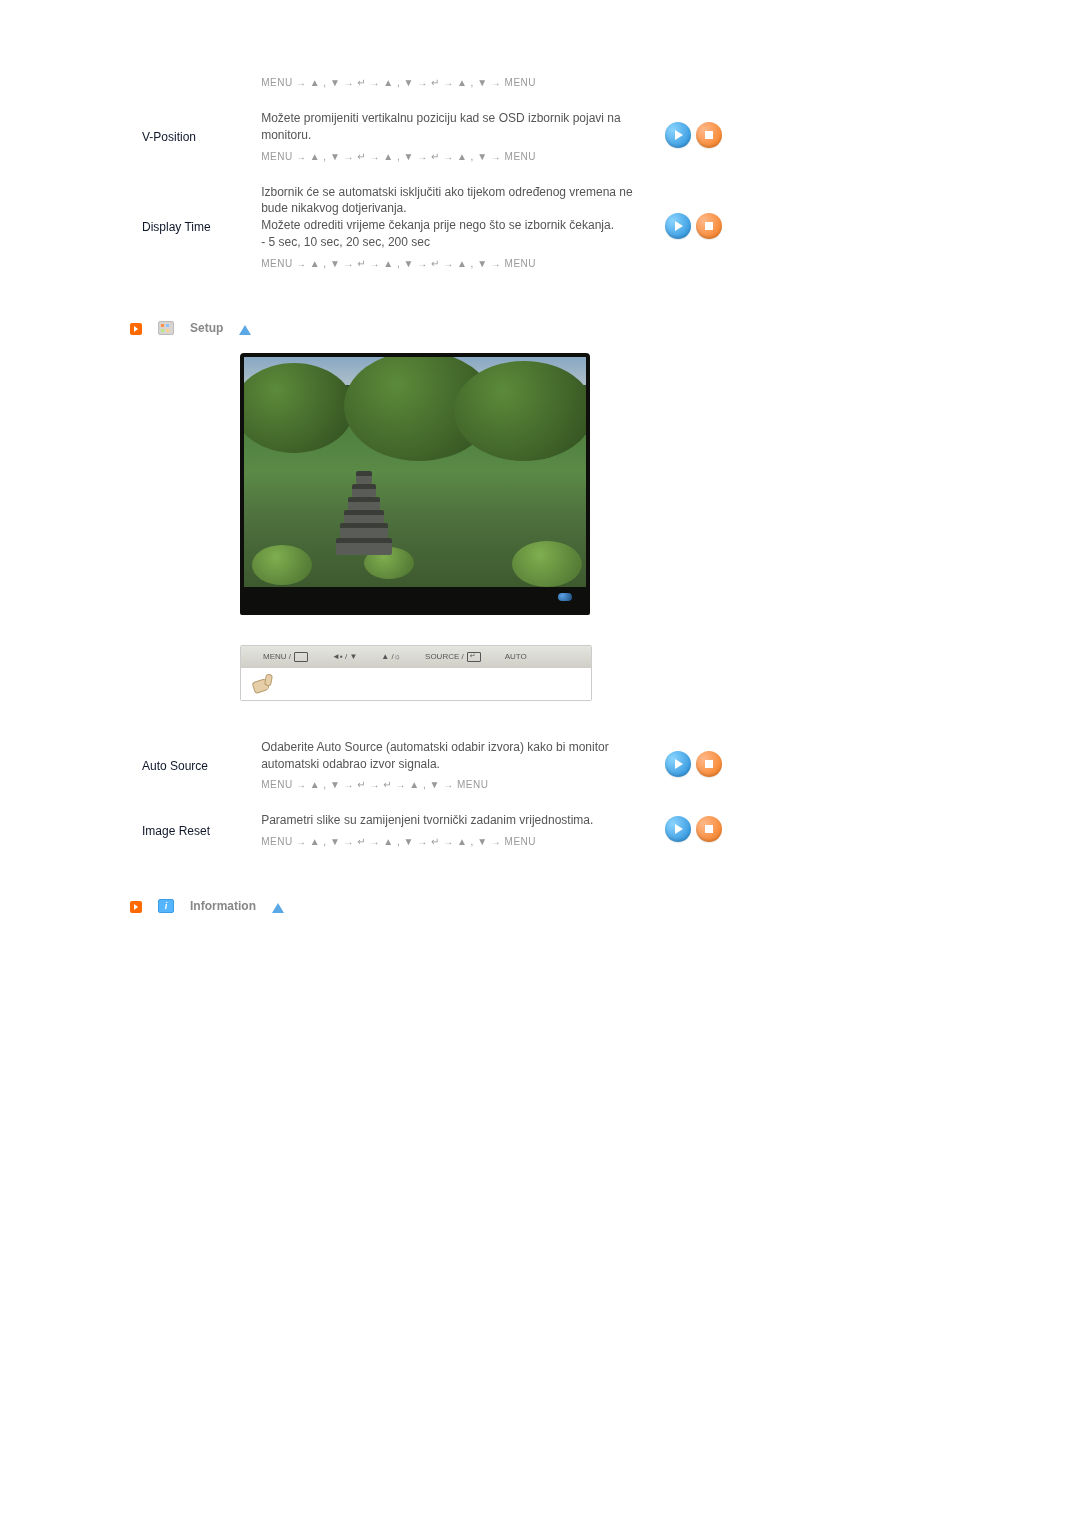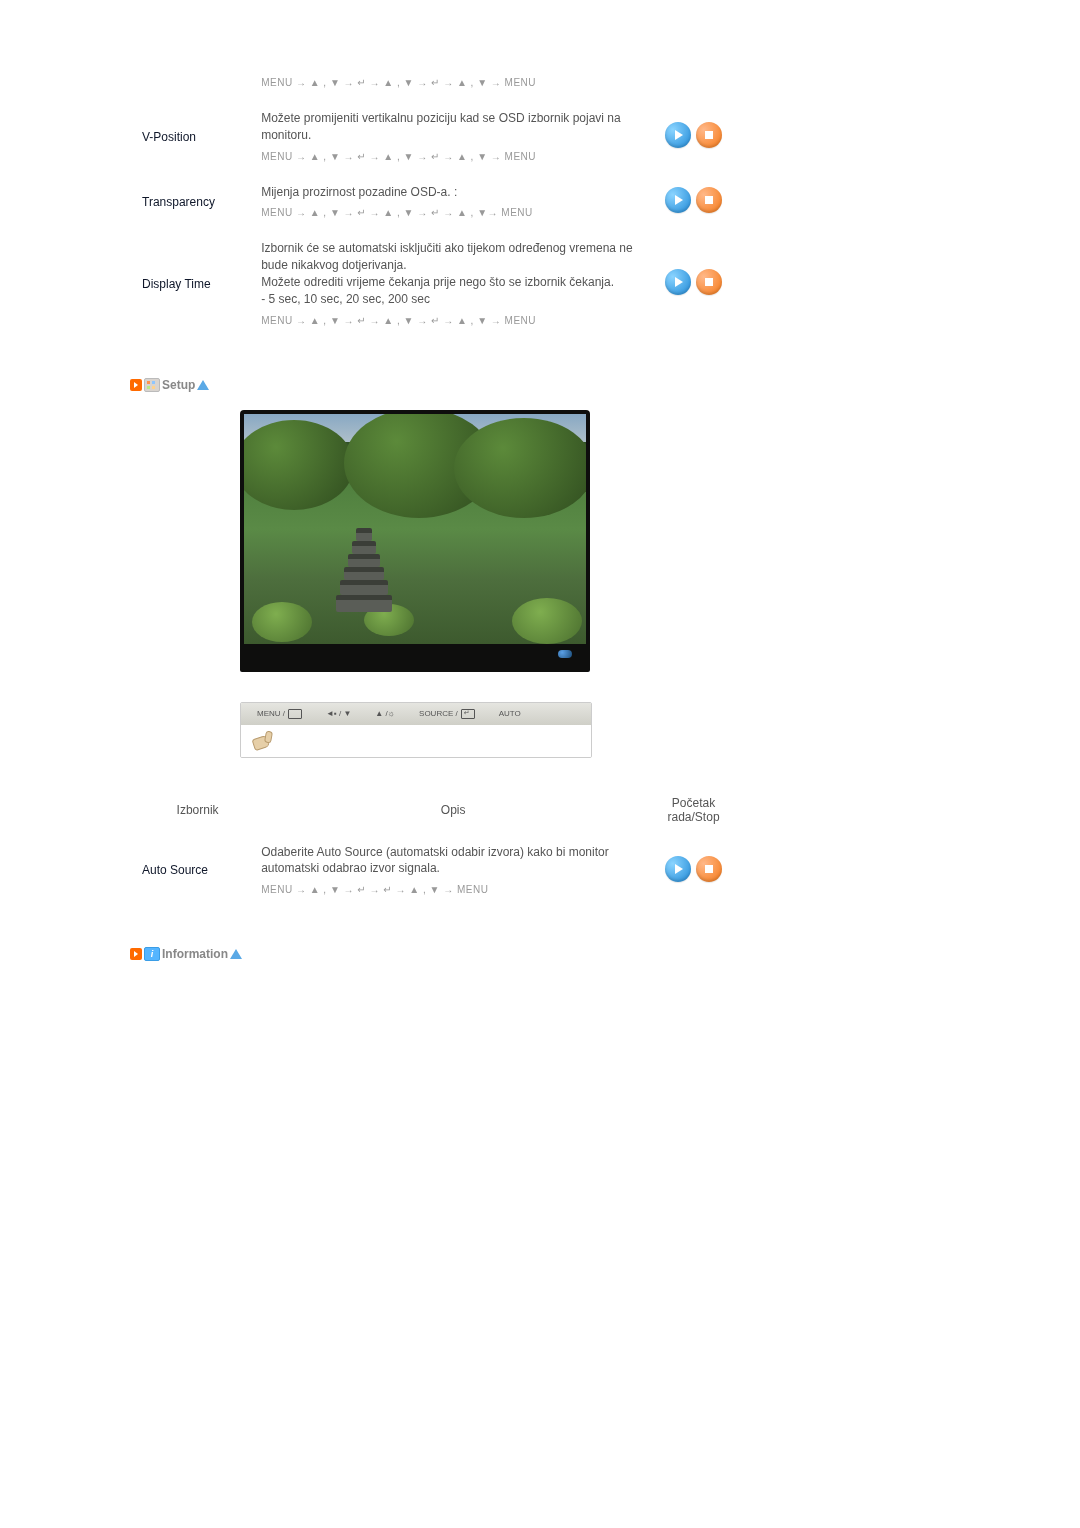--- a/index.html
+++ b/index.html
@@ -40,22 +40,22 @@
   }
   .nav-line {
     font-size: 10px;
     color: #999;
     margin-top: 6px;
     letter-spacing: 0.5px;
   }
   .section-header {
     margin: 40px 0 18px 0;
     display: flex;
-    align-items: center;
-    gap: 2px;
+    align-items: flex-end;
+    gap: 16px;
     font-weight: bold;
     color: #888;
   }
   .section-header .title {
     color: #888;
     font-size: 12px;
   }
   .icon {
     display: inline-block;
     vertical-align: middle;
@@ -212,21 +212,21 @@
     border-radius: 2px;
     overflow: hidden;
   }
   .bb-top {
     background: linear-gradient(#e5e5e0, #cfcfc7);
     height: 22px;
     display: flex;
     align-items: center;
     font-size: 8px;
     color: #555;
-    padding: 0 16px;
+    padding: 0 22px;
     gap: 24px;
   }
   .bb-top .grp { display:flex; align-items:center; gap:3px; }
   .box-icon {
     display:inline-block; width:12px; height:8px; border:1px solid #555; border-radius:1px;
   }
   .enter-icon {
     display:inline-block; width:12px; height:8px; border:1px solid #555; border-radius:1px; position:relative;
   }
   .enter-icon::after { content:'↵'; position:absolute; font-size:7px; left:2px; top:-1px; }
@@ -273,31 +273,20 @@
       <td class="desc">
         <div>Možete promijeniti vertikalnu poziciju kad se OSD izbornik pojavi na monitoru.</div>
         <div class="nav-line">MENU → ▲ , ▼ → ↵ → ▲ , ▼ → ↵ → ▲ , ▼ → MENU</div>
       </td>
       <td class="ctrl">
         <span class="btn btn-play"></span>
         <span class="btn btn-stop"></span>
       </td>
     </tr>
 
-    <tr>
-      <td class="label">Transparency</td>
-      <td class="desc">
-        <div>Mijenja prozirnost pozadine OSD-a.   :</div>
-        <div class="nav-line">MENU → ▲ , ▼ → ↵ → ▲ , ▼ → ↵ → ▲ , ▼→ MENU</div>
-      </td>
-      <td class="ctrl">
-        <span class="btn btn-play"></span>
-        <span class="btn btn-stop"></span>
-      </td>
-    </tr>
 
     <tr>
       <td class="label">Display Time</td>
       <td class="desc">
         <div>Izbornik će se automatski isključiti ako tijekom određenog vremena ne bude nikakvog dotjerivanja.</div>
         <div>Možete odrediti vrijeme čekanja prije nego što se izbornik čekanja.</div>
         <div>- 5 sec, 10 sec, 20 sec, 200 sec</div>
         <div class="nav-line">MENU → ▲ , ▼ → ↵ → ▲ , ▼ → ↵ → ▲ , ▼ → MENU</div>
       </td>
       <td class="ctrl">
@@ -356,38 +345,44 @@
         </span>
       <span class="grp">AUTO</span>
     </div>
     <div class="bb-bot">
       <div class="hand"></div>
     </div>
   </div>
 
   <table class="menu-table" style="margin-top:28px;">
     <tbody>
-        <tr class="header-row">
-      <td style="text-align:center;">Izbornik</td>
-      <td style="text-align:center;">Opis</td>
-      <td class="last">Početak rada/Stop</td>
-    </tr>
 
     <tr>
       <td class="label">Auto Source</td>
       <td class="desc">
         <div>Odaberite Auto Source (automatski odabir izvora) kako bi monitor automatski odabrao izvor signala.</div>
         <div class="nav-line">MENU → ▲ , ▼ → ↵ → ↵ → ▲ , ▼ → MENU</div>
       </td>
       <td class="ctrl">
         <span class="btn btn-play"></span>
         <span class="btn btn-stop"></span>
       </td>
     </tr>
 
+    <tr>
+      <td class="label">Image Reset</td>
+      <td class="desc">
+        <div>Parametri slike su zamijenjeni tvornički zadanim vrijednostima.</div>
+        <div class="nav-line">MENU → ▲ , ▼ → ↵ → ▲ , ▼ → ↵ → ▲ , ▼ → MENU</div>
+      </td>
+      <td class="ctrl">
+        <span class="btn btn-play"></span>
+        <span class="btn btn-stop"></span>
+      </td>
+    </tr>
 
   </tbody>
     </table>
 
   <div class="section-header">
     <span class="icon icon-play-square"></span>
     <span class="icon icon-info">i</span>
     <span class="title">Information</span>
     <span class="icon icon-up-triangle"></span>
   </div>

